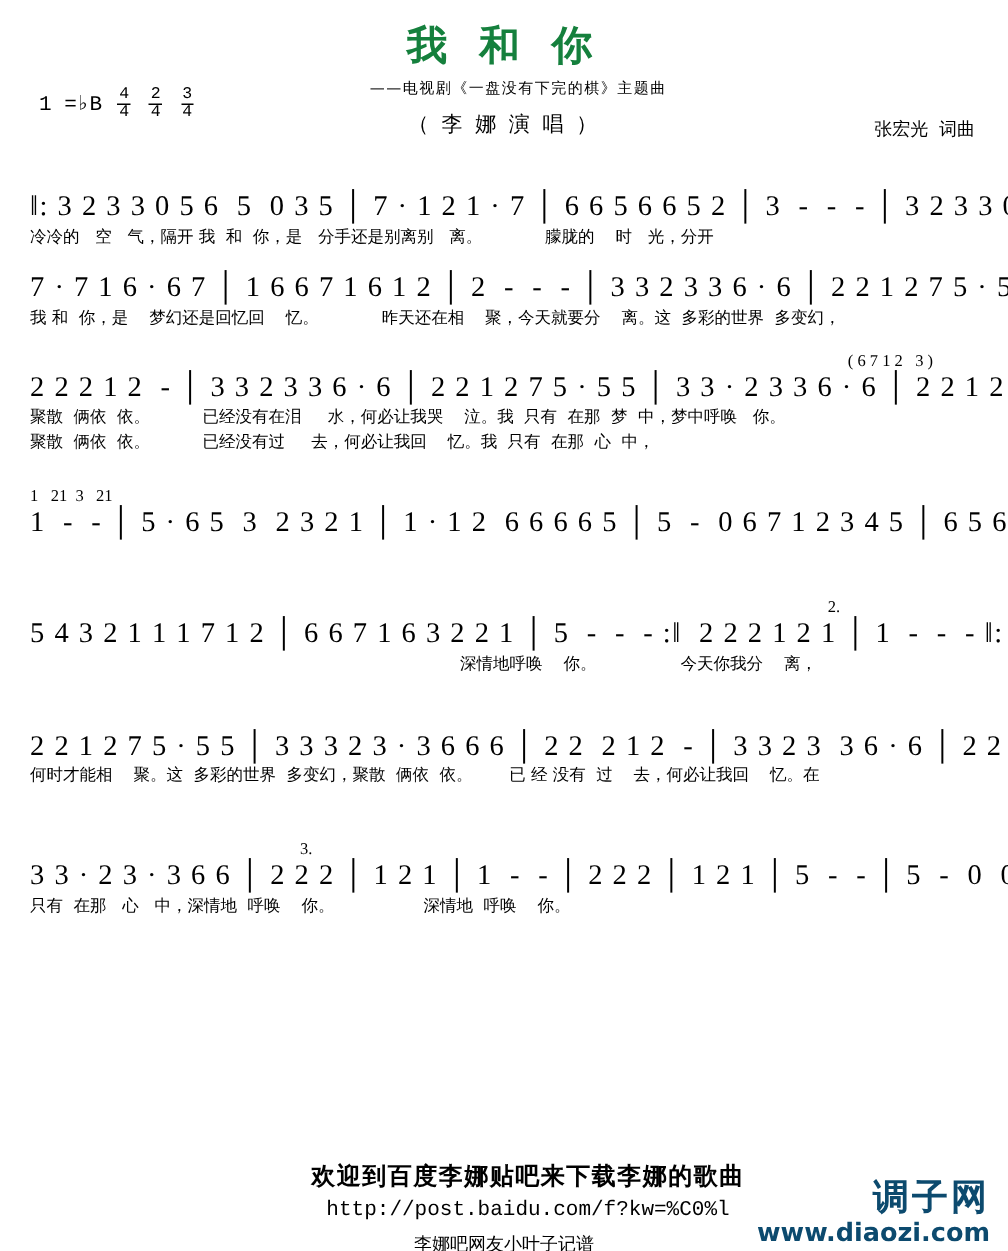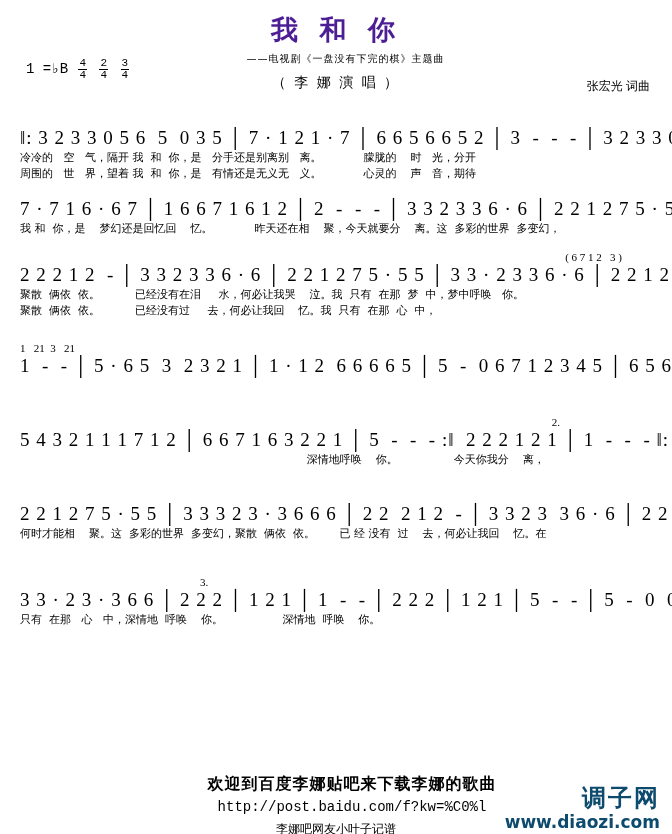--- a/index.html
+++ b/index.html
@@ -14,41 +14,41 @@
   .sheet{position:relative;width:672px;height:834px;}
 
   
   .title{
     text-align:center;
     font-family:"DejaVu Sans", sans-serif;
     font-weight:bold;
     font-size:27px;
     letter-spacing:6px;
     margin-top:12px;
-    color:#4c1d95;
+    color:#15803d;
   }
   .subtitle{
     text-align:center;
     font-family:"DejaVu Sans", sans-serif;
     font-size:10px;
     margin-top:4px;
     letter-spacing:1px;
     padding-left:19px;
   }
   .singer{
     text-align:center;
     font-family:"DejaVu Sans", sans-serif;
     font-size:14px;
     margin-top:8px;
     letter-spacing:2px;
   }
   .composer{
     position:absolute;
     right:22px;top:66px;
-    font-family:Liberation Sans, sans-serif;
+    font-family:Liberation Mono, monospace;
     font-size:12px;
   }
   .keysig{
     position:absolute;
     left:26px;top:46px;
     font-family:Liberation Mono, monospace;
     font-size:14px;
     white-space:nowrap;
   }
   .keysig .frac{
@@ -157,21 +157,20 @@
       <span class="top">3</span>
       <span>4</span>
     </span>
   </div>
 
   <div class="staff" style="margin-top:34px;">
 
     <div class="line">
       <div class="notes">‖: 3 2 3 3 0 5 6  5  0 3 5 │ 7 · 1 2 1 · 7 │ 6 6 5 6 6 5 2 │ 3  -  -  - │ 3 2 3 3 0 5 6  5  0 3 5</div>
       <div class="lyric">冷冷的   空   气，隔开 我  和  你，是   分手还是别离别   离。            朦胧的    时   光，分开</div>
-      <div class="lyric2">周围的   世   界，望着 我  和  你，是   有情还是无义无   义。            心灵的    声   音，期待</div>
     </div>
 
     <div class="line" style="margin-top:14px;">
       <div class="notes">7 · 7 1 6 · 6 7 │ 1 6 6 7 1 6 1 2 │ 2  -  -  - │ 3 3 2 3 3 6 · 6 │ 2 2 1 2 7 5 · 5 5 │ 3 3 3 2 3 · 3 6 6 6</div>
       <div class="lyric">我 和  你，是    梦幻还是回忆回    忆。            昨天还在相    聚，今天就要分    离。这  多彩的世界  多变幻，</div>
     </div>
 
     <div class="line" style="margin-top:14px;">
       <div class="small-note" style="text-align:right;padding-right:30px;">( 6 7 1 2   3 )</div>
       <div class="notes">2 2 2 1 2  - │ 3 3 2 3 3 6 · 6 │ 2 2 1 2 7 5 · 5 5 │ 3 3 · 2 3 3 6 · 6 │ 2 2 1 2 1 1  -  │ 1  - │</div>

